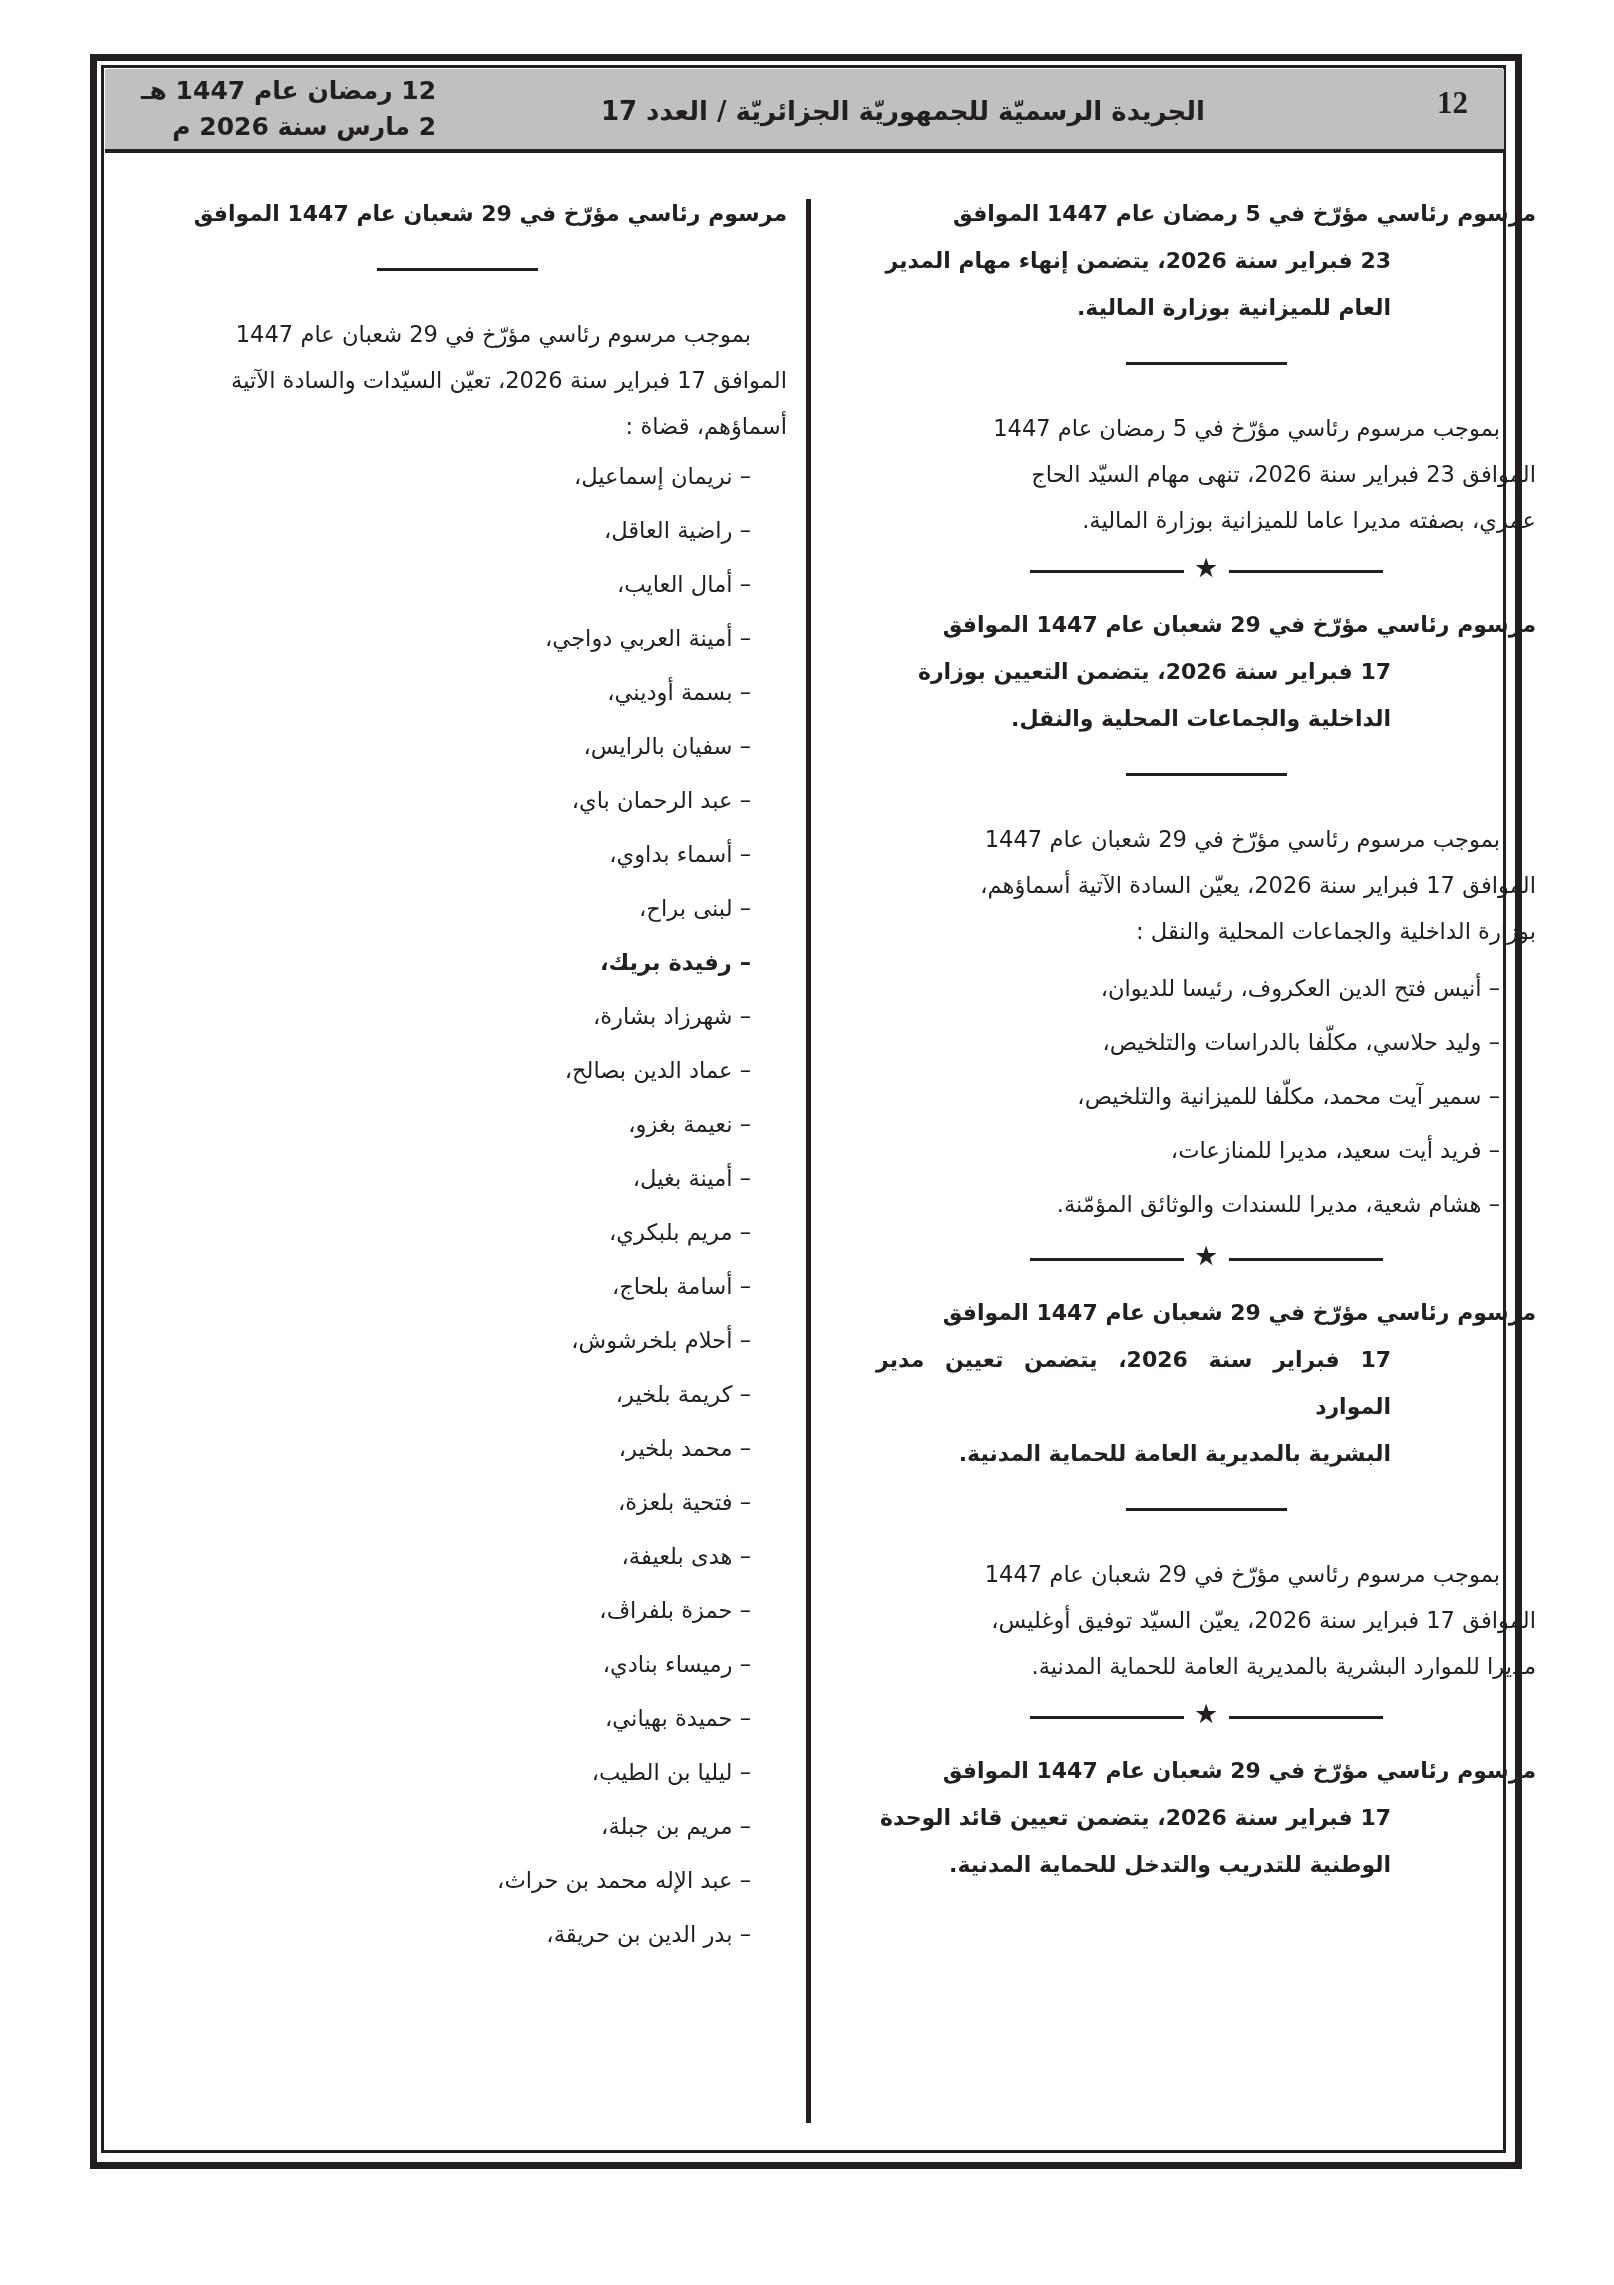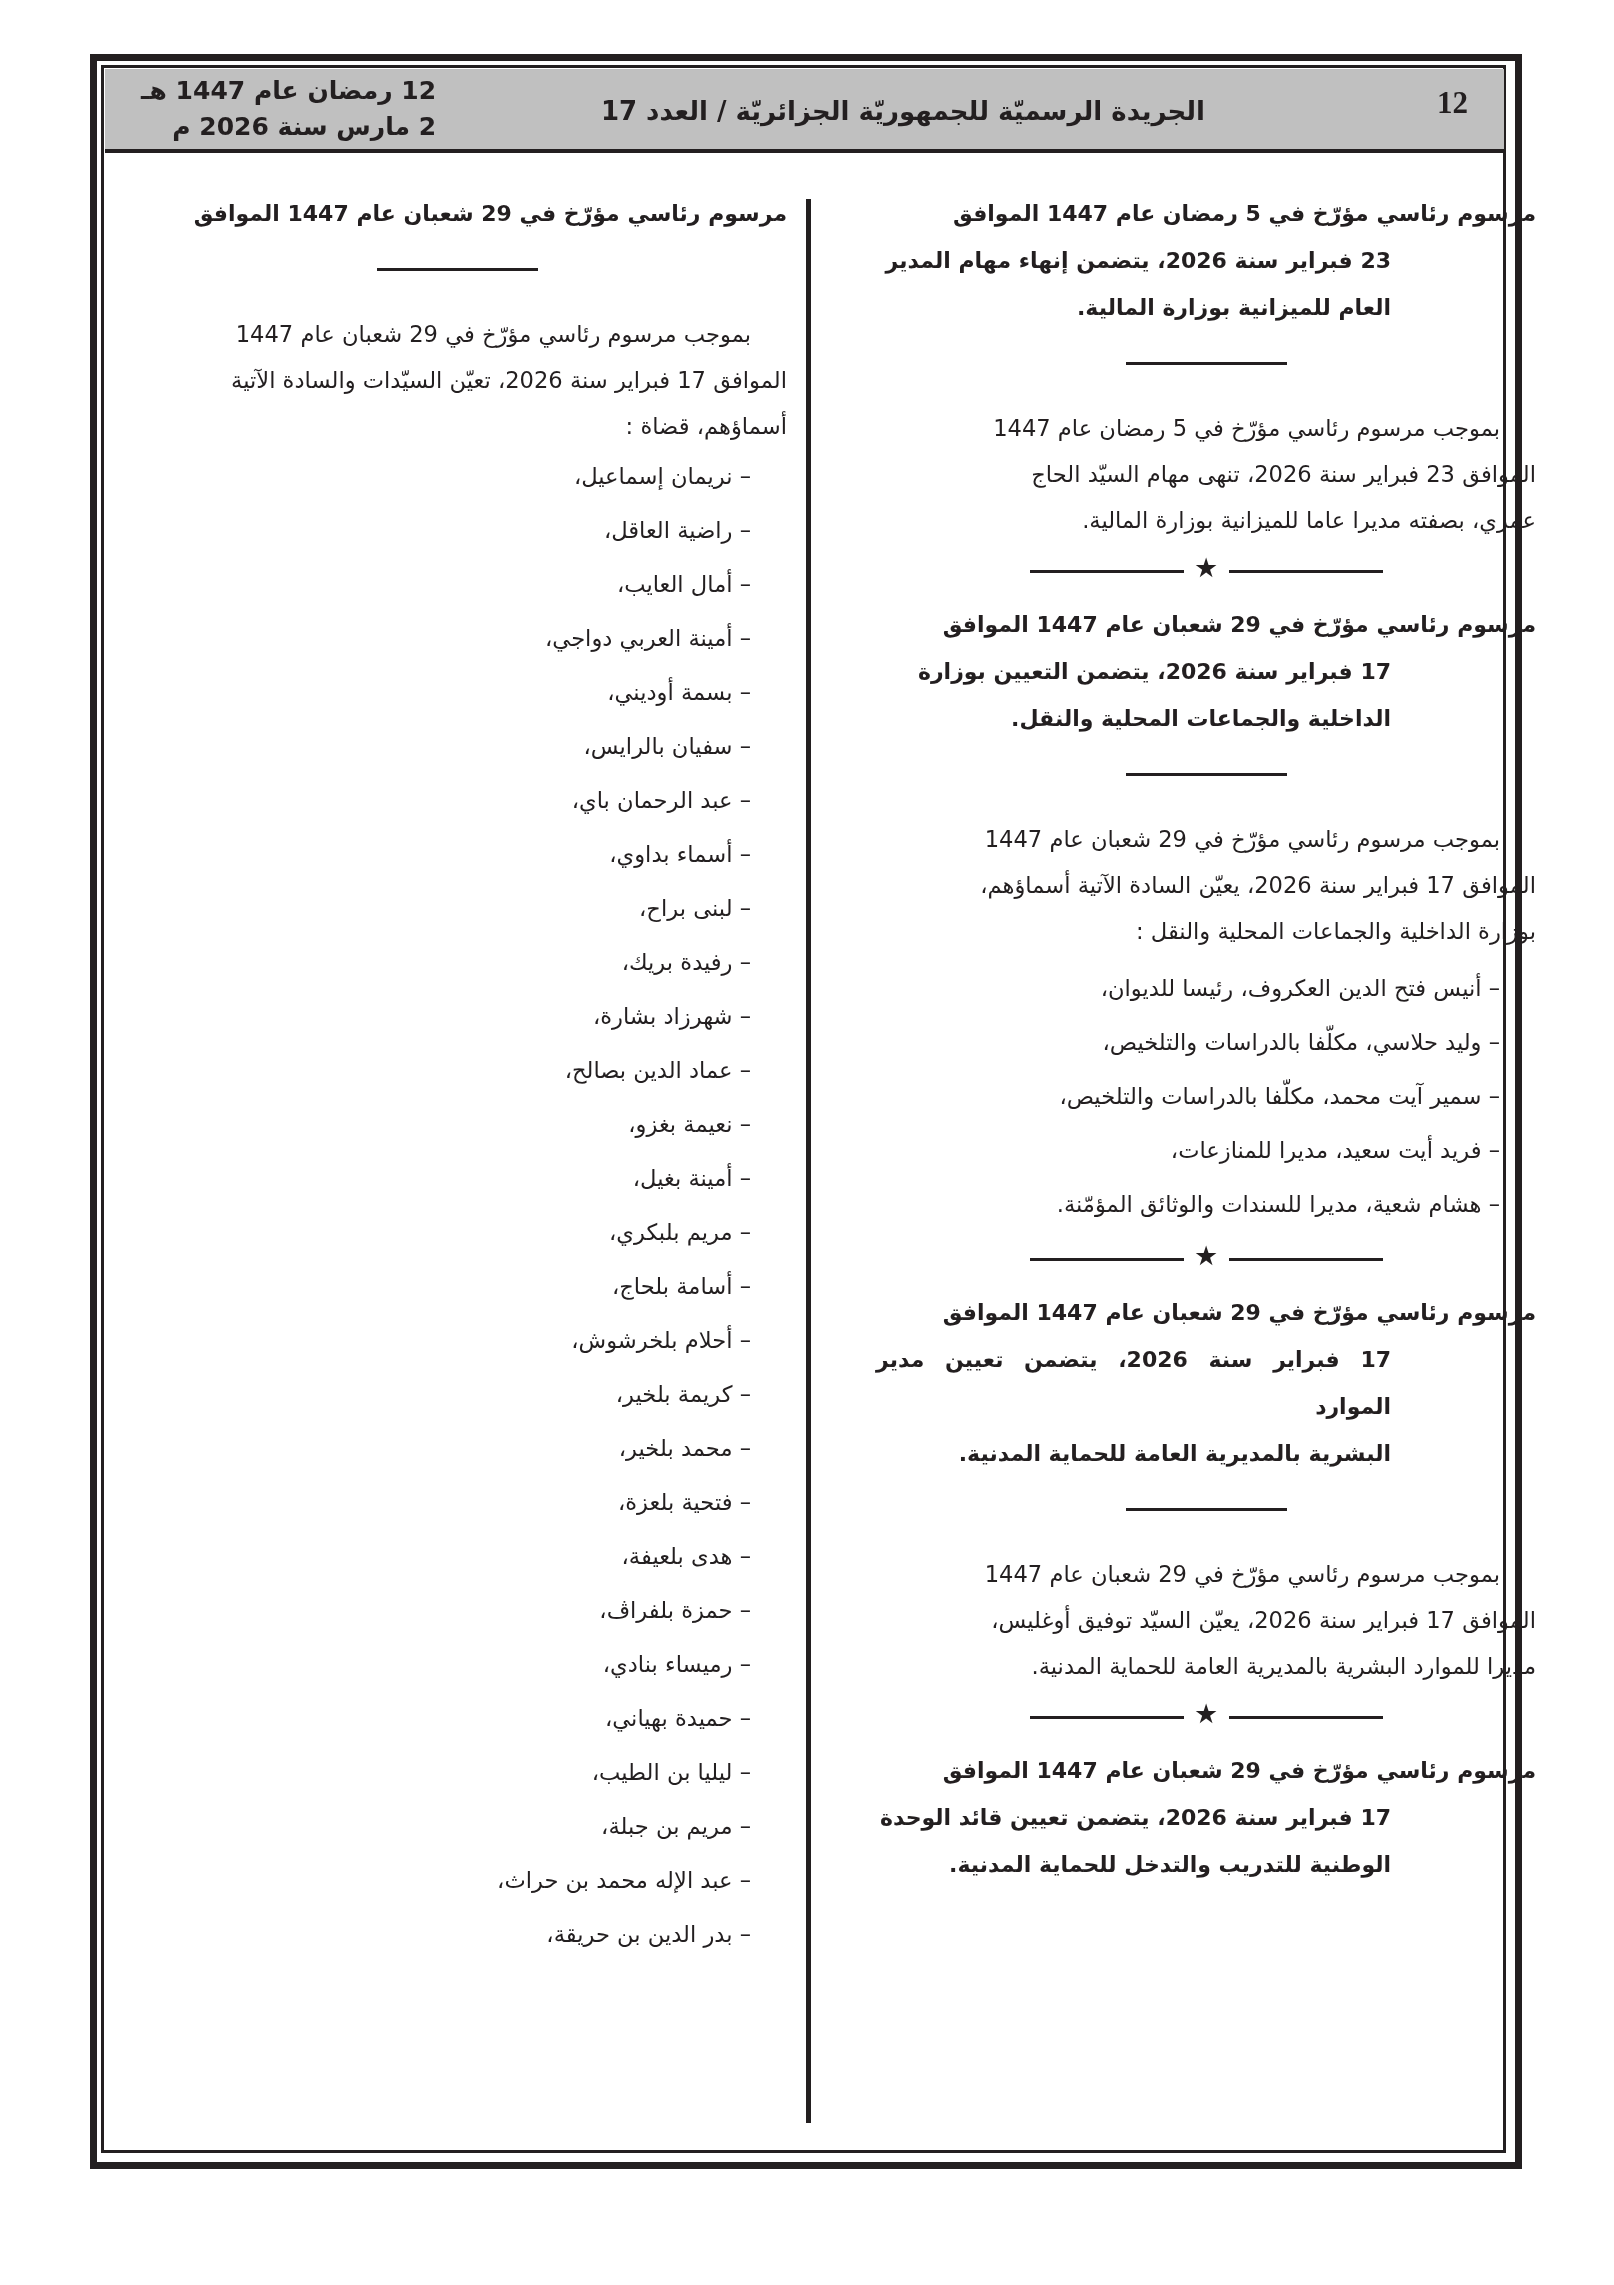--- a/index.html
+++ b/index.html
@@ -86,21 +86,21 @@
     <div class="short-rule"></div>
     <p class="body-text">
       <span class="first">بموجب مرسوم رئاسي مؤرّخ في 29 شعبان عام 1447</span>
       <span style="display:block">الموافق 17 فبراير سنة 2026، يعيّن السادة الآتية أسماؤهم،</span>
       <span style="display:block">بوزارة الداخلية والجماعات المحلية والنقل :</span>
     </p>
     <div class="gap-s"></div>
     <ul class="list">
       <li>– أنيس فتح الدين العكروف، رئيسا للديوان،</li>
       <li>– وليد حلاسي، مكلّفا بالدراسات والتلخيص،</li>
-      <li>– سمير آيت محمد، مكلّفا بالدراسات والتلخيص،</li>
+      <li>– سمير آيت محمد، مكلّفا للميزانية والتلخيص،</li>
       <li>– فريد أيت سعيد، مديرا للمنازعات،</li>
       <li>– هشام شعية، مديرا للسندات والوثائق المؤمّنة.</li>
     </ul>
   </section>
 
   <div class="star-rule">
     <span class="l a"></span>
     <span class="s">★</span>
     <span class="l b"></span>
   </div>
@@ -149,21 +149,21 @@
     <ul class="list list-left" id="judges-list">
         <li style="padding-right: 36px;">– نريمان إسماعيل،</li>
         <li style="padding-right: 36px;">– راضية العاقل،</li>
         <li style="padding-right: 36px;">– أمال العايب،</li>
         <li style="padding-right: 36px;">– أمينة العربي دواجي،</li>
         <li style="padding-right: 36px;">– بسمة أوديني،</li>
         <li style="padding-right: 36px;">– سفيان بالرايس،</li>
         <li style="padding-right: 36px;">– عبد الرحمان باي،</li>
         <li style="padding-right: 36px;">– أسماء بداوي،</li>
         <li style="padding-right: 36px;">– لبنى براح،</li>
-        <li style="padding-right: 36px;">– رفيدة بريك،</li>
+        <li style="padding-right: 36px; font-weight: bold;">– رفيدة بريك،</li>
         <li style="padding-right: 36px;">– شهرزاد بشارة،</li>
         <li style="padding-right: 36px;">– عماد الدين بصالح،</li>
         <li style="padding-right: 36px;">– نعيمة بغزو،</li>
         <li style="padding-right: 36px;">– أمينة بغيل،</li>
         <li style="padding-right: 36px;">– مريم بلبكري،</li>
         <li style="padding-right: 36px;">– أسامة بلحاج،</li>
         <li style="padding-right: 36px;">– أحلام بلخرشوش،</li>
         <li style="padding-right: 36px;">– كريمة بلخير،</li>
         <li style="padding-right: 36px;">– محمد بلخير،</li>
         <li style="padding-right: 36px;">– فتحية بلعزة،</li>

